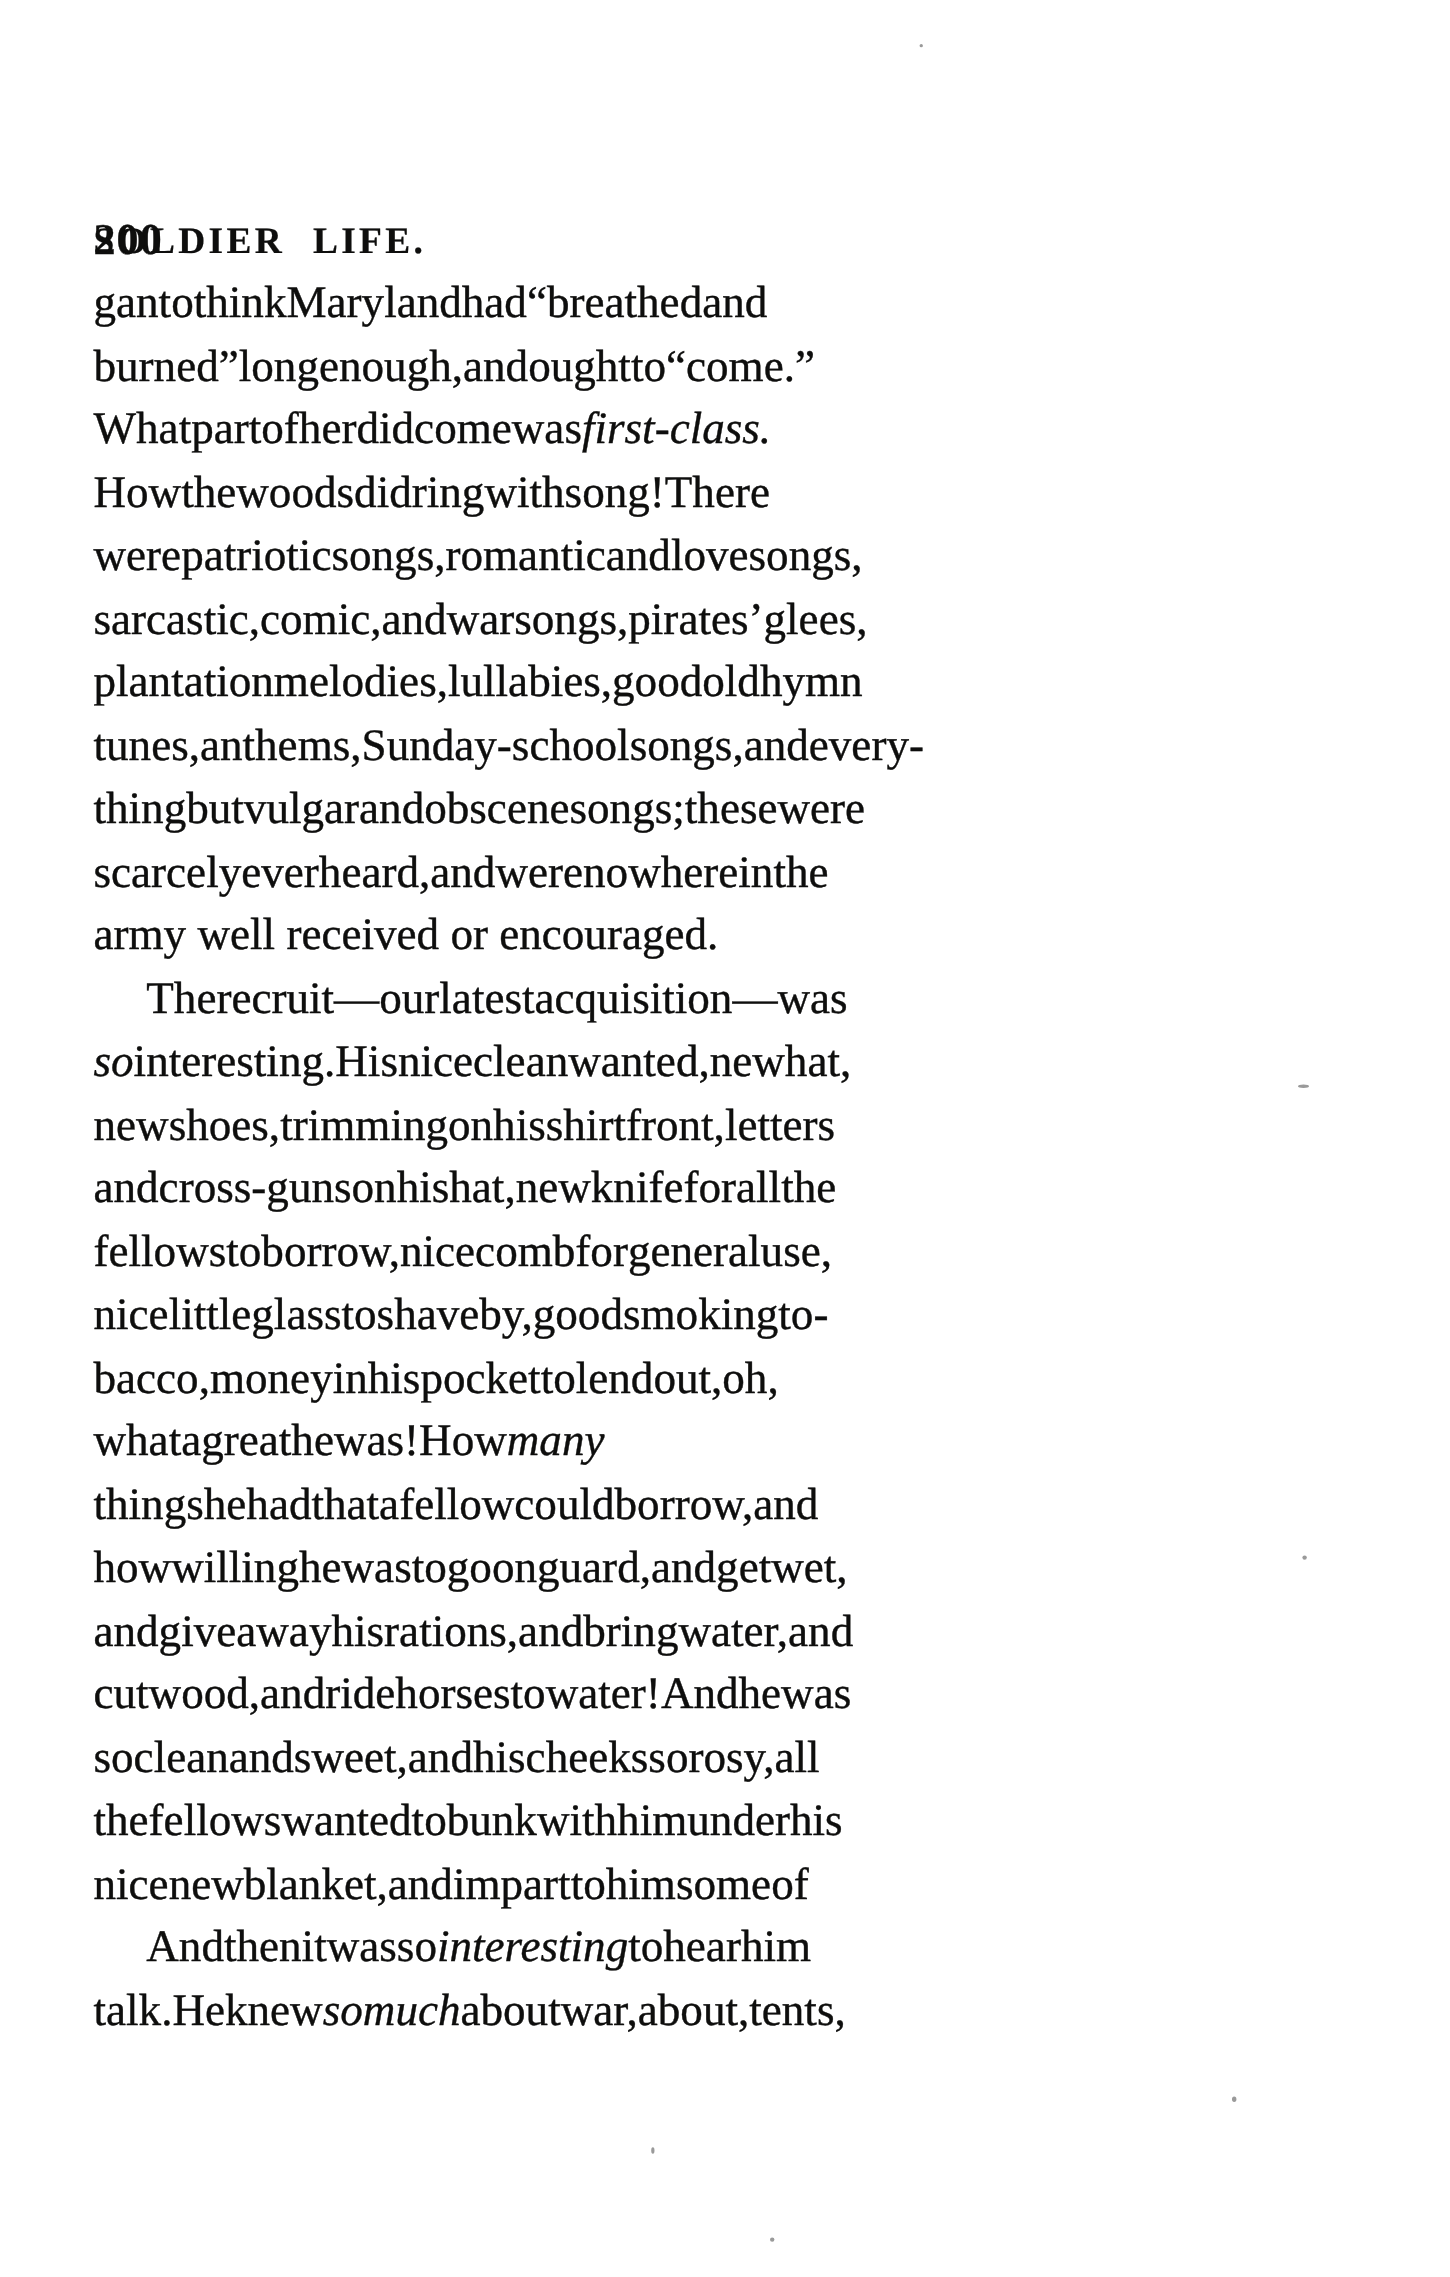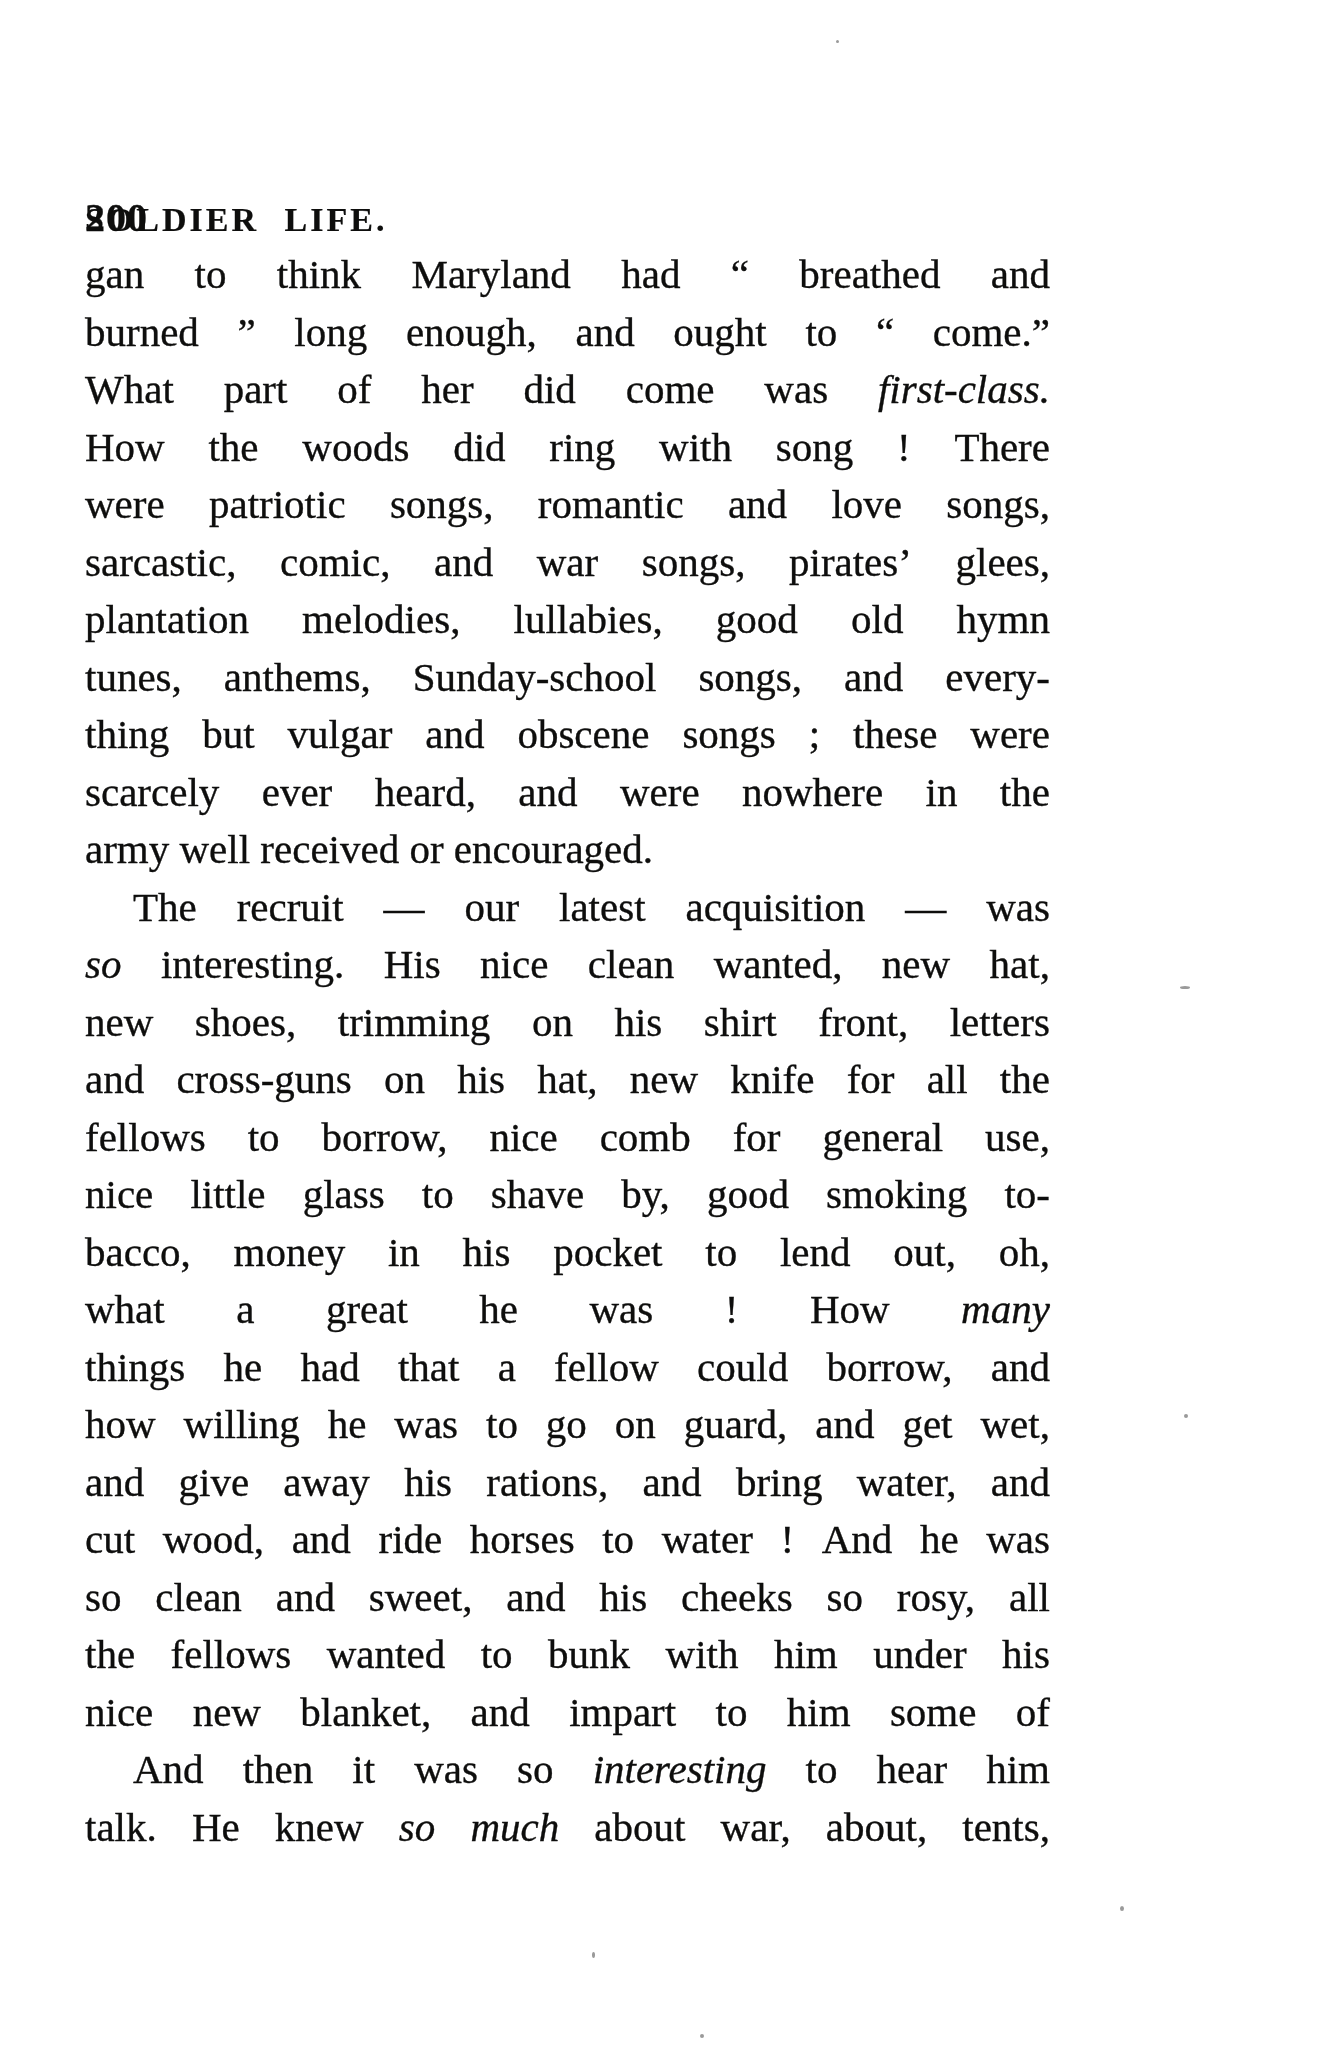--- a/index.html
+++ b/index.html
@@ -25,21 +25,21 @@
     letter-spacing:3px;word-spacing:14px;
     -webkit-text-stroke:0.2px #0e0e0d;
   }
   .text-block{
     position:absolute;left:85px;top:246px;width:965px;
     font-size:41px;line-height:57.5px;
     -webkit-text-stroke:0.35px #0e0e0d;
   }
   .line{height:57.5px;white-space:nowrap;}
   .line.just{
-    display:flex;justify-content:space-between;align-items:baseline;
+    display:flex;align-items:baseline;
   }
   .line.indent{padding-left:48px;}
   .w{flex-shrink:0;}
   .it{font-style:italic;}
   .speck{position:absolute;background:#9a9a9a;border-radius:50%;}
 </style>
 </head>
 <body>
 
 <div class="page">

